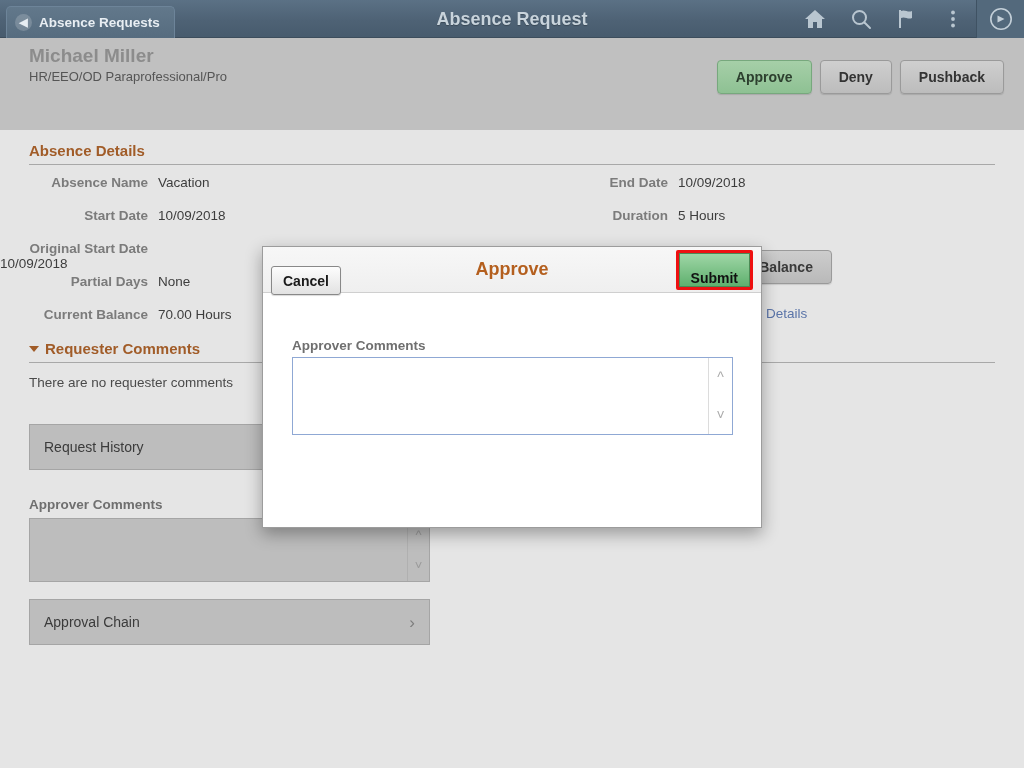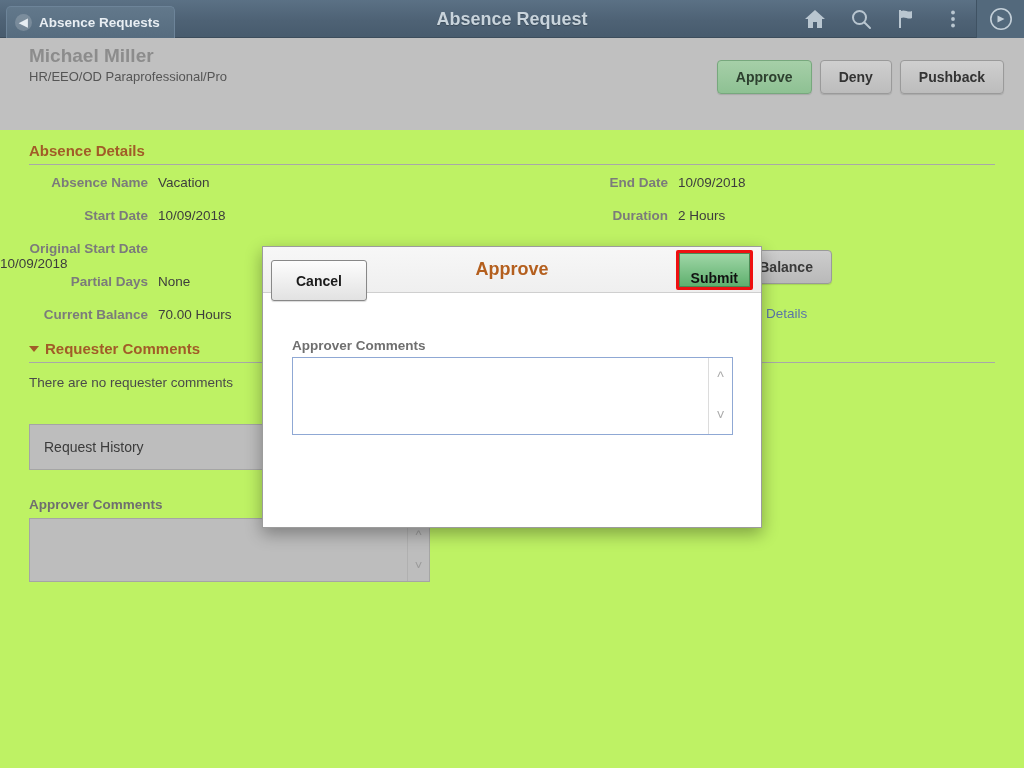--- a/index.html
+++ b/index.html
@@ -142,21 +142,21 @@
     border-color: #77a87d;
     color: #2d402f;
   }
 
   
   .content {
     position: absolute;
     top: 130px; left: 0;
     width: 1024px;
     height: 638px;
-    background: #bef264;
+    background: #e5e5e5;
   }
   .section-title {
     position: absolute;
     font-size: 15px;
     font-weight: bold;
     color: #a15c28;
   }
   .section-rule {
     position: absolute;
     height: 1px;
@@ -281,22 +281,22 @@
     position: absolute;
     left: 0; right: 0;
     text-align: center;
     font-size: 18px;
     font-weight: bold;
     color: #b45f1e;
     pointer-events: none;
   }
   .cancel-btn {
     margin-left: 8px;
-    height: 41px;
-    padding: 0 24px;
+    height: 29px;
+    padding: 0 11px;
     font-size: 14px;
     font-weight: bold;
     color: #1a1a1a;
     border: 1px solid #888888;
     border-radius: 3px;
     background: linear-gradient(to bottom, #fdfdfd 0%, #e2e2e2 100%);
     cursor: pointer;
     box-shadow: 0 1px 1px rgba(0,0,0,0.15);
     margin-top: 22px;
   }
@@ -441,21 +441,21 @@
       <span class="field-label">Current Balance</span>
       <span class="field-value">70.00 Hours</span>
     </div>
 
     <div class="field-row" style="left:520px; top:45px;">
       <span class="field-label">End Date</span>
       <span class="field-value">10/09/2018</span>
     </div>
     <div class="field-row" style="left:520px; top:78px;">
       <span class="field-label">Duration</span>
-      <span class="field-value">2 Hours</span>
+      <span class="field-value">5 Hours</span>
     </div>
 
     <div class="balance-btn" style="left:678px; top:120px;">Forecast Balance</div>
     <div class="details-link" style="left:766px; top:176px;">Details</div>
 
     <div class="section-title" style="left:29px; top:210px;">
       <span class="tri"></span><span>Requester Comments</span>
     </div>
     <div class="section-rule" style="left:29px; top:232px; width:966px;"></div>
     <div class="static-text" style="left:29px; top:245px;">There are no requester comments</div>
@@ -466,20 +466,24 @@
     </div>
 
     <div class="field-block-label" style="left:29px; top:367px;">Approver Comments</div>
     <div class="ta-bg" style="left:29px; top:388px; width:401px; height:64px;">
       <div class="sb">
         <span class="sb-arrow">^</span>
         <span class="sb-arrow">˅</span>
       </div>
     </div>
 
+    <div class="list-row" style="left:29px; top:469px; width:401px; height:46px;">
+      <span>Approval Chain</span>
+      <span class="chev">›</span>
+    </div>
   </div>
 
   <div class="modal">
     <div class="modal-head">
       <button class="cancel-btn">Cancel</button>
       <div class="modal-title">Approve</div>
       <div class="submit-wrap">
         <button class="submit-btn">Submit</button>
       </div>
     </div>

